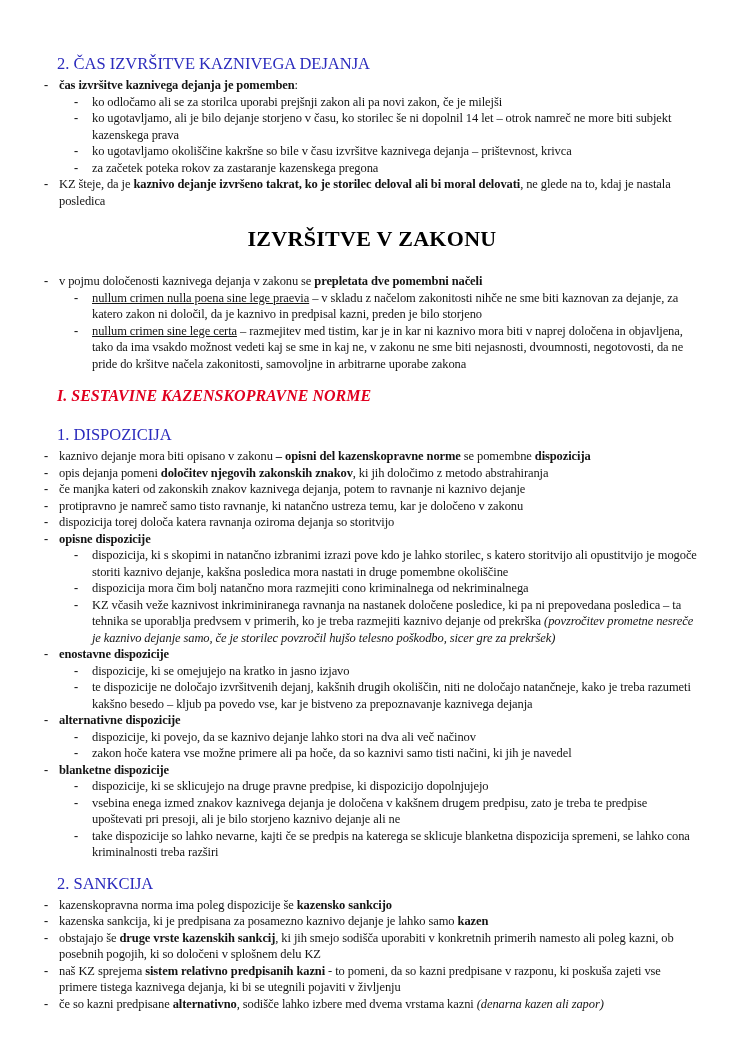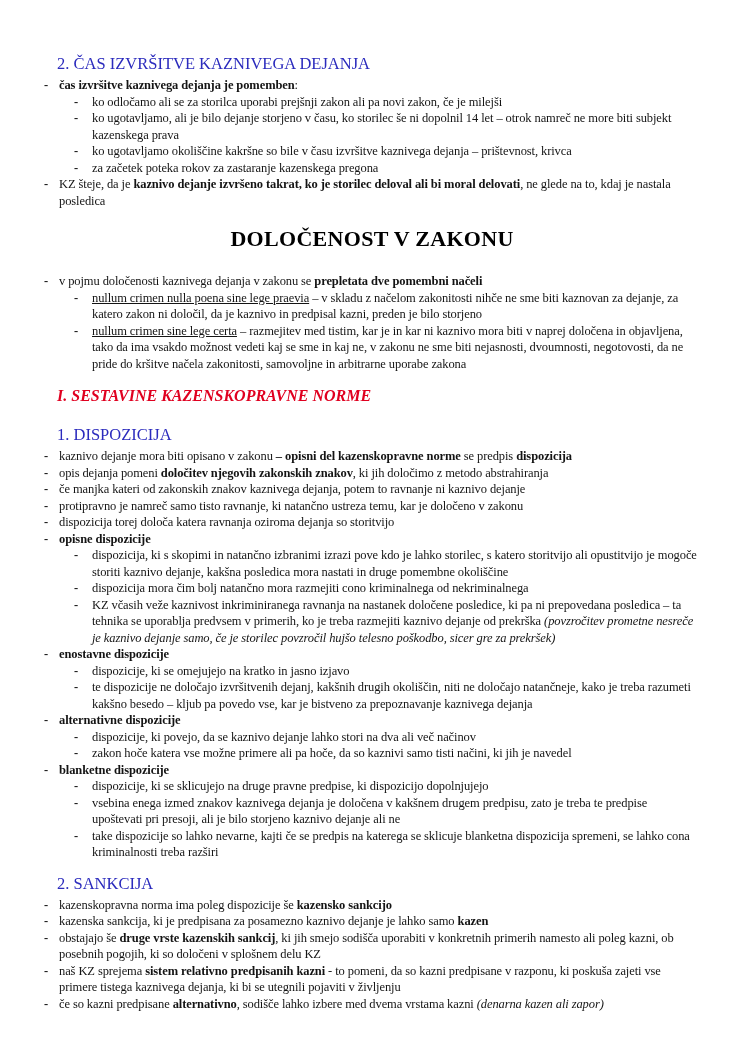--- a/index.html
+++ b/index.html
@@ -70,27 +70,27 @@
 
 <div class="page">
   <div id="doc">
       <div class="h1blue first">2. ČAS IZVRŠITVE KAZNIVEGA DEJANJA</div>
       <div class="item l1"><span class="dash">-</span><span class="txt"><span class="seg-b">čas izvršitve kaznivega dejanja je pomemben</span><span>:</span></span></div>
       <div class="item l2"><span class="dash">-</span><span class="txt"><span>ko odločamo ali se za storilca uporabi prejšnji zakon ali pa novi zakon, če je milejši</span></span></div>
       <div class="item l2"><span class="dash">-</span><span class="txt"><span>ko ugotavljamo, ali je bilo dejanje storjeno v času, ko storilec še ni dopolnil 14 let – otrok namreč ne more biti subjekt kazenskega prava</span></span></div>
       <div class="item l2"><span class="dash">-</span><span class="txt"><span>ko ugotavljamo okoliščine kakršne so bile v času izvršitve kaznivega dejanja – prištevnost, krivca</span></span></div>
       <div class="item l2"><span class="dash">-</span><span class="txt"><span>za začetek poteka rokov za zastaranje kazenskega pregona</span></span></div>
       <div class="item l1"><span class="dash">-</span><span class="txt"><span>KZ šteje, da je </span><span class="seg-b">kaznivo dejanje izvršeno takrat, ko je storilec deloval ali bi moral delovati</span><span>, ne glede na to, kdaj je nastala posledica</span></span></div>
-      <div class="title">DOLOČENOST V ZAKONU</div>
+      <div class="title">IZVRŠITVE V ZAKONU</div>
       <div class="item l1"><span class="dash">-</span><span class="txt"><span>v pojmu določenosti kaznivega dejanja v zakonu se </span><span class="seg-b">prepletata dve pomembni načeli</span></span></div>
       <div class="item l2"><span class="dash">-</span><span class="txt"><span class="seg-u">nullum crimen nulla poena sine lege praevia</span><span> – v skladu z načelom zakonitosti nihče ne sme biti kaznovan za dejanje, za katero zakon ni določil, da je kaznivo in predpisal kazni, preden je bilo storjeno</span></span></div>
       <div class="item l2"><span class="dash">-</span><span class="txt"><span class="seg-u">nullum crimen sine lege certa</span><span> – razmejitev med tistim, kar je in kar ni kaznivo mora biti v naprej določena in objavljena, tako da ima vsakdo možnost vedeti kaj se sme in kaj ne, v zakonu ne sme biti nejasnosti, dvoumnosti, negotovosti, da ne pride do kršitve načela zakonitosti, samovoljne in arbitrarne uporabe zakona</span></span></div>
       <div class="h1red">I. SESTAVINE KAZENSKOPRAVNE NORME</div>
       <div class="h1blue">1. DISPOZICIJA</div>
-      <div class="item l1"><span class="dash">-</span><span class="txt"><span>kaznivo dejanje mora biti opisano v zakonu </span><span class="seg-b">– opisni del kazenskopravne norme</span><span> se predpis </span><span class="seg-b">dispozicija</span></span></div>
+      <div class="item l1"><span class="dash">-</span><span class="txt"><span>kaznivo dejanje mora biti opisano v zakonu </span><span class="seg-b">– opisni del kazenskopravne norme</span><span> se pomembne </span><span class="seg-b">dispozicija</span></span></div>
       <div class="item l1"><span class="dash">-</span><span class="txt"><span>opis dejanja pomeni </span><span class="seg-b">določitev njegovih zakonskih znakov</span><span>, ki jih določimo z metodo abstrahiranja</span></span></div>
       <div class="item l1"><span class="dash">-</span><span class="txt"><span>če manjka kateri od zakonskih znakov kaznivega dejanja, potem to ravnanje ni kaznivo dejanje</span></span></div>
       <div class="item l1"><span class="dash">-</span><span class="txt"><span>protipravno je namreč samo tisto ravnanje, ki natančno ustreza temu, kar je določeno v zakonu</span></span></div>
       <div class="item l1"><span class="dash">-</span><span class="txt"><span>dispozicija torej določa katera ravnanja oziroma dejanja so storitvijo</span></span></div>
       <div class="item l1"><span class="dash">-</span><span class="txt"><span class="seg-b">opisne dispozicije</span></span></div>
       <div class="item l2"><span class="dash">-</span><span class="txt"><span>dispozicija, ki s skopimi in natančno izbranimi izrazi pove kdo je lahko storilec, s katero storitvijo ali opustitvijo je mogoče storiti kaznivo dejanje, kakšna posledica mora nastati in druge pomembne okoliščine</span></span></div>
       <div class="item l2"><span class="dash">-</span><span class="txt"><span>dispozicija mora čim bolj natančno mora razmejiti cono kriminalnega od nekriminalnega</span></span></div>
       <div class="item l2"><span class="dash">-</span><span class="txt"><span>KZ včasih veže kaznivost inkriminiranega ravnanja na nastanek določene posledice, ki pa ni prepovedana posledica – ta tehnika se uporablja predvsem v primerih, ko je treba razmejiti kaznivo dejanje od prekrška </span><span class="seg-i">(povzročitev prometne nesreče je kaznivo dejanje samo, če je storilec povzročil hujšo telesno poškodbo, sicer gre za prekršek)</span></span></div>
       <div class="item l1"><span class="dash">-</span><span class="txt"><span class="seg-b">enostavne dispozicije</span></span></div>
       <div class="item l2"><span class="dash">-</span><span class="txt"><span>dispozicije, ki se omejujejo na kratko in jasno izjavo</span></span></div>

